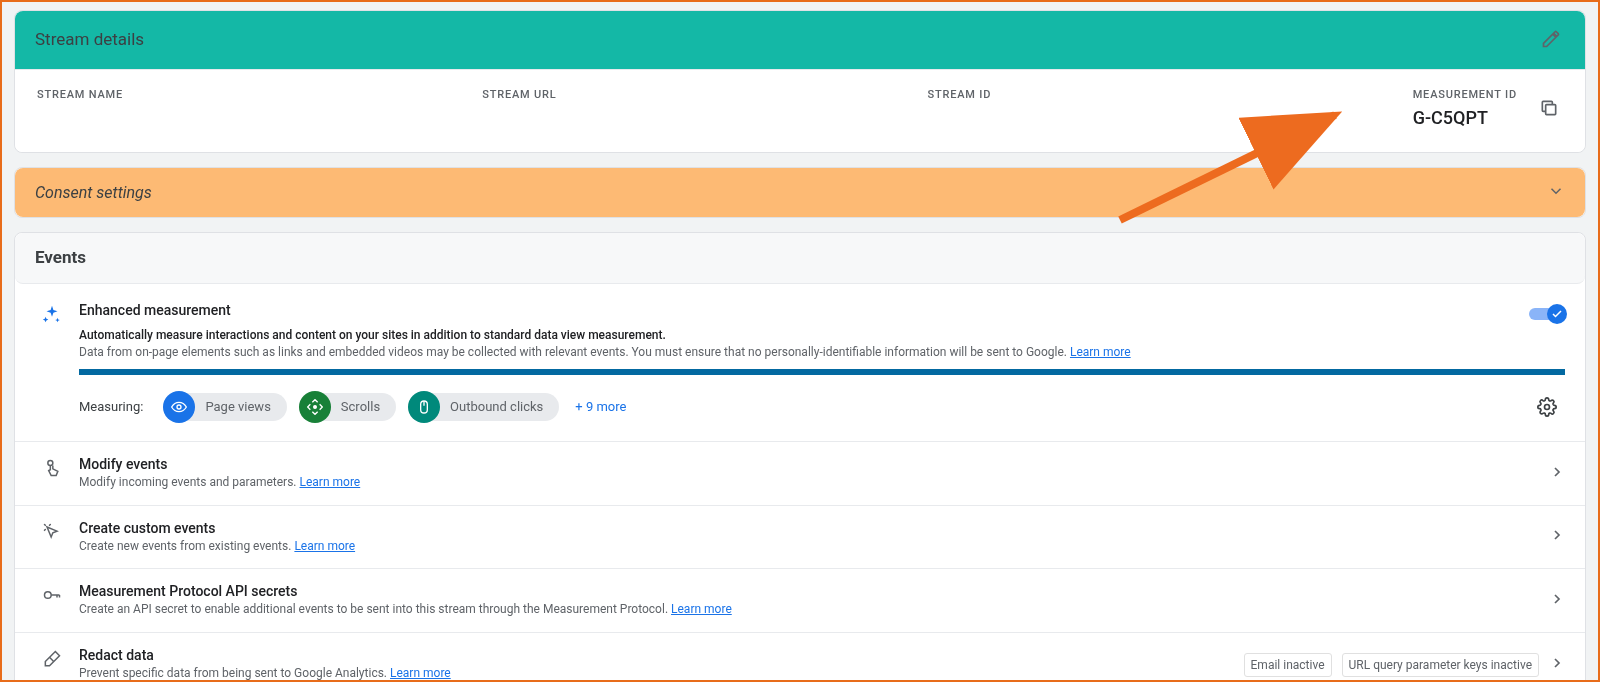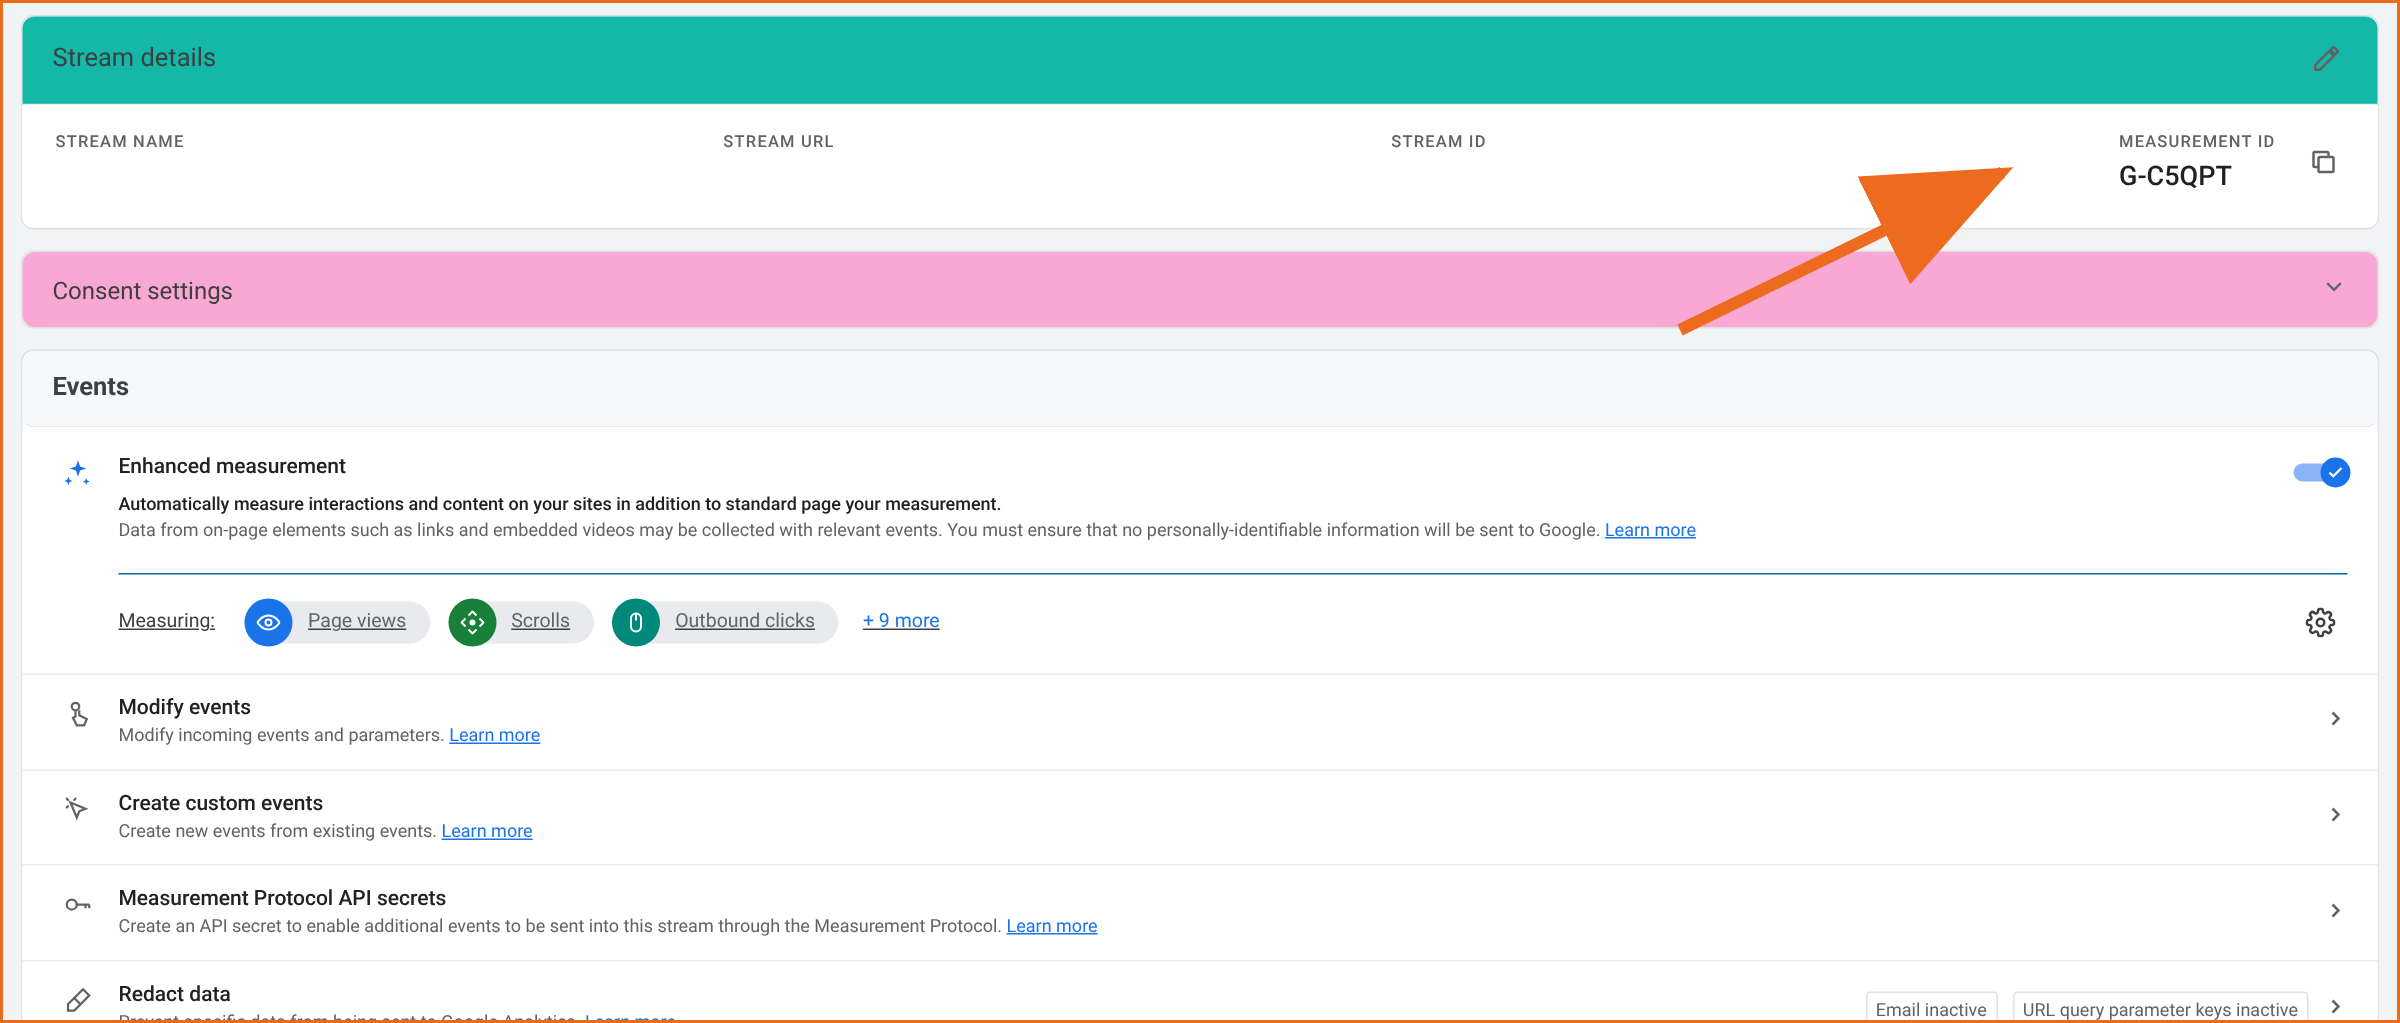--- a/index.html
+++ b/index.html
@@ -55,21 +55,21 @@
   }
   .sd-meas-val {
     margin-top: 6px;
     font-size: 18px;
     font-weight: 500;
     color: #202124;
   }
   .copy-icon { color:#5f6368; }
 
   
-  .consent-body { padding: 14px 20px; background:#f9a8d4; border-radius:8px;}
+  .consent-body { padding: 14px 20px; background:#fdba74; border-radius:8px;font-style:italic;}
   .consent-row { display:flex; align-items:center; justify-content:space-between;}
   .consent-title { font-size:16px; color:#3c4043;}
   .chev { color:#5f6368; }
 
   
   .ev-body { background:#fff; border-radius:0 0 8px 8px; }
   .row {
     display:flex; align-items:flex-start;
     padding: 14px 20px 14px 20px;
     border-top: 1px solid #e8eaed;
@@ -121,25 +121,24 @@
   .toggle .thumb {
     position:absolute; top:0; right:-2px;
     width:20px; height:20px; background:#1a73e8; border-radius:50%;
     display:flex; align-items:center; justify-content:center;
     color:#fff;
   }
   .toggle .thumb svg { width:12px; height:12px;}
 
   .meas-row {
     display:flex; align-items:center;
-    margin-top:20px; margin-left:44px;
+    margin-top:8px; margin-left:44px;
     padding-top:18px;
-    border-top:1px solid #0369a1;
+    border-top:6px solid #0369a1;
     gap:12px;
-    text-decoration:underline;
   }
   .meas-label { font-size:13px; color:#3c4043; margin-right:8px;}
   .chip {
     display:inline-flex; align-items:center;
     background:#e8eaed;
     border-radius:18px;
     height:28px;
     padding-right:16px;
     font-size:13px; color:#5f6368;
   }
@@ -232,21 +231,21 @@
             <span class="sparkle">
               <svg width="22" height="22" viewBox="0 0 24 24" fill="currentColor">
                 <path d="M12 2l1.5 4.5L18 8l-4.5 1.5L12 14l-1.5-4.5L6 8l4.5-1.5L12 2z"></path>
                 <path d="M5 14l.9 2.1L8 17l-2.1.9L5 20l-.9-2.1L2 17l2.1-.9L5 14z"></path>
                 <path d="M18 15l.7 1.8L20.5 17.5l-1.8.7L18 20l-.7-1.8L15.5 17.5l1.8-.7L18 15z"></path>
               </svg>
             </span>
           </div>
           <div class="em-main">
             <div class="em-title">Enhanced measurement</div>
-            <div class="em-desc">Automatically measure interactions and content on your sites in addition to standard page your measurement.</div>
+            <div class="em-desc">Automatically measure interactions and content on your sites in addition to standard data view measurement.</div>
             <div class="em-desc2">
               <span>Data from on-page elements such as links and embedded videos may be collected with relevant events. You must ensure that no personally-identifiable information will be sent to Google. </span><a href="#" class="learn">Learn more</a>
             </div>
           </div>
           <div class="em-right">
             <div class="toggle">
               <div class="track"></div>
               <div class="thumb">
                 <svg viewBox="0 0 24 24" fill="none" stroke="currentColor" stroke-width="3">
                     <polyline points="20 6 9 17 4 12"></polyline>

